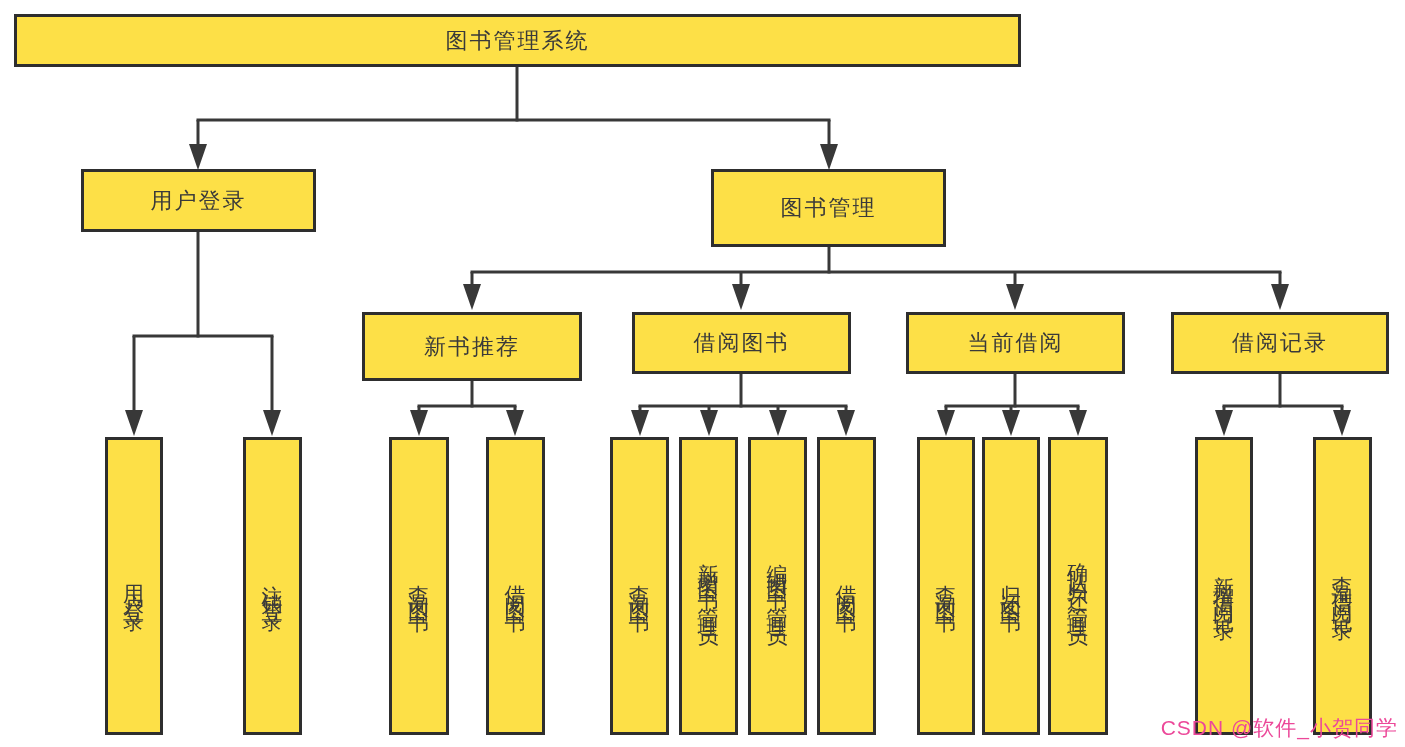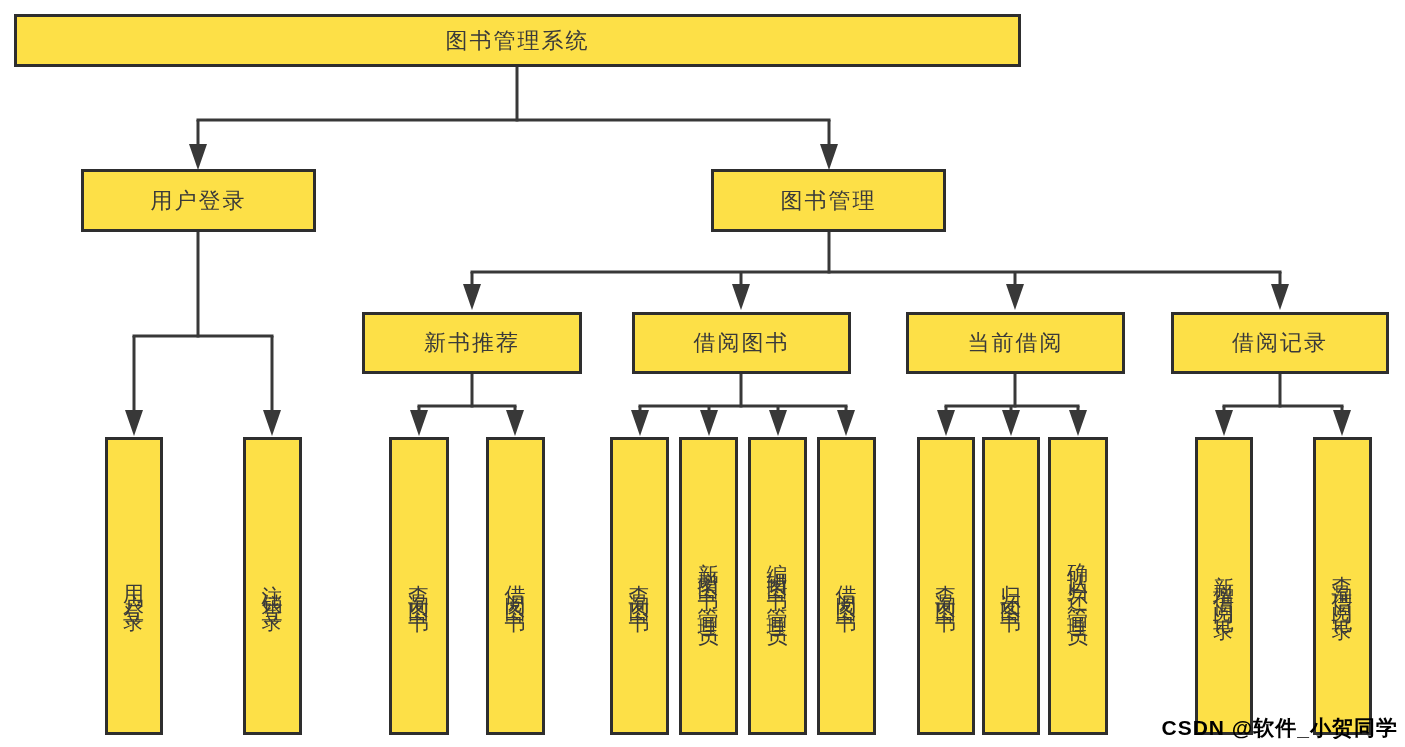--- a/index.html
+++ b/index.html
@@ -41,25 +41,24 @@
     writing-mode: vertical-rl;
     text-orientation: mixed;
     letter-spacing: 9px;
     line-height: 1;
   }
   #watermark {
     position: absolute;
     right: 7px;
     bottom: 5px;
     font-size: 21px;
-    color: #000000;
+    color: #ec4899;
     letter-spacing: 1px;
     z-index: 5;
     white-space: nowrap;
-    font-weight: bold;
   }
 </style>
 </head>
 <body>
 
 <div id="canvas">
 
   <svg id="wires" viewBox="0 0 1405 747" fill="none" stroke="#383838" stroke-width="3">
 
     <g>
@@ -136,25 +135,25 @@
     </g>
   </svg>
 
   <div class="node" style="left:14px; top:14px; width:1007px; height:53px;">
     <span>图书管理系统</span>
   </div>
 
   <div class="node" style="left:81px; top:169px; width:235px; height:63px;">
     <span>用户登录</span>
   </div>
-  <div class="node" style="left:711px; top:169px; width:235px; height:63px;">
+  <div class="node" style="left:711px; top:169px; width:235px; height:78px;">
     <span>图书管理</span>
   </div>
 
-  <div class="node" style="left:362px; top:312px; width:220px; height:62px;">
+  <div class="node" style="left:362px; top:312px; width:220px; height:69px;">
     <span>新书推荐</span>
   </div>
   <div class="node" style="left:632px; top:312px; width:219px; height:62px;">
     <span>借阅图书</span>
   </div>
   <div class="node" style="left:1171px; top:312px; width:218px; height:62px;">
     <span>借阅记录</span>
   </div>
   <div class="node" style="left:906px; top:312px; width:219px; height:62px;">
     <span>当前借阅</span>

